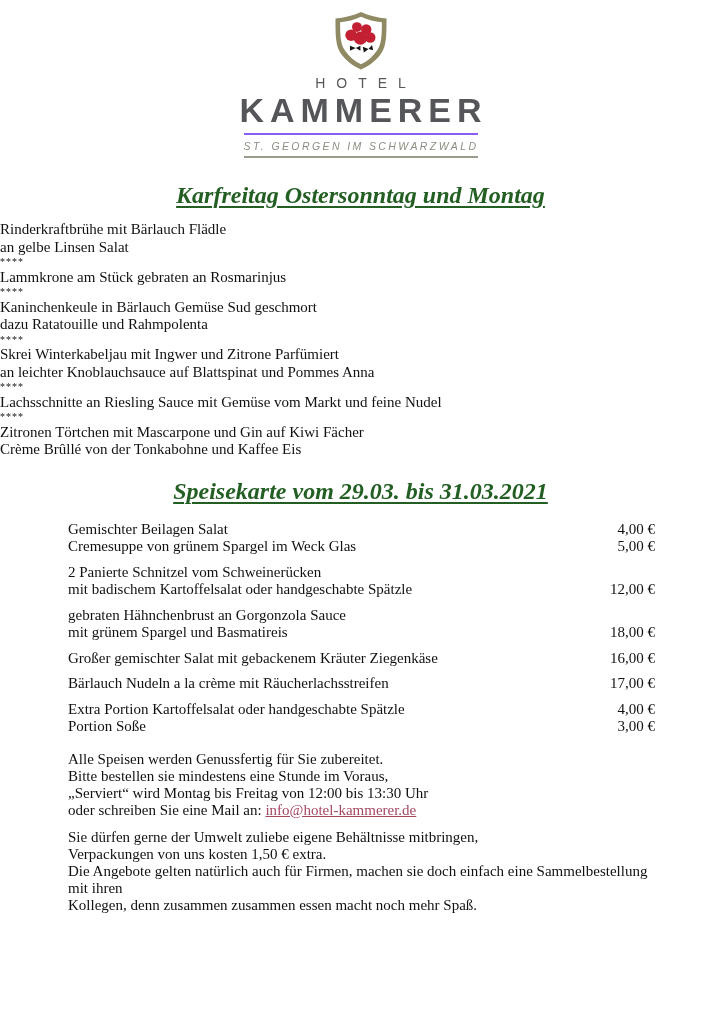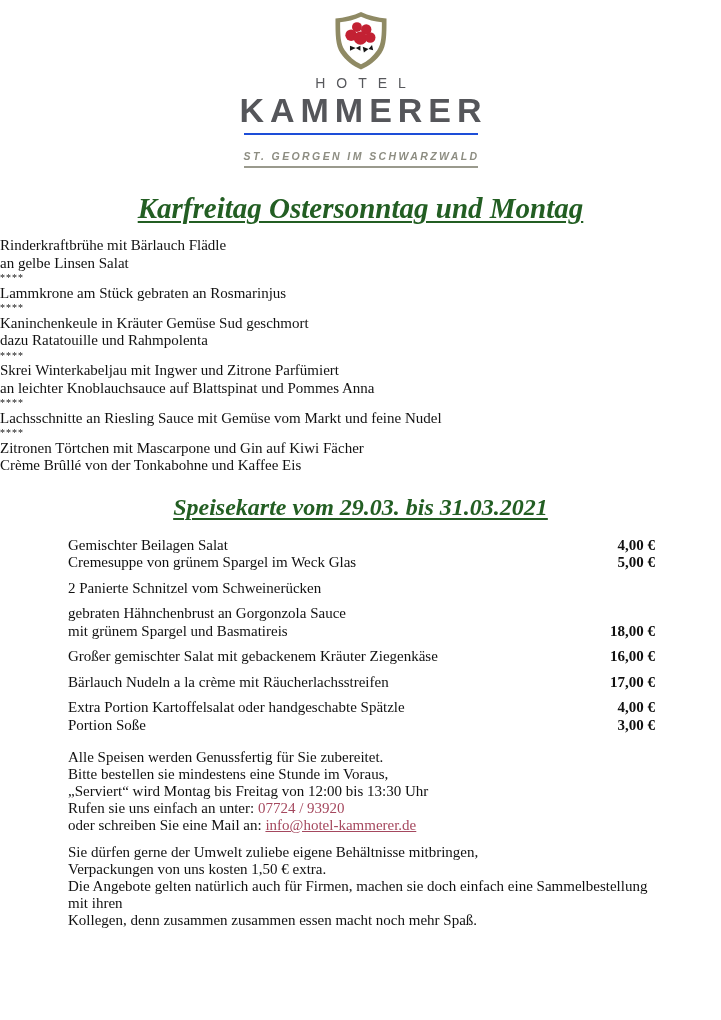--- a/index.html
+++ b/index.html
@@ -12,46 +12,45 @@
   .crest{display:block;margin:0 auto;}
   .logo-hotel{
     font-family:"Liberation Sans", sans-serif;font-size:14px;font-weight:normal;
     letter-spacing:11px;text-indent:11px;color:#57585c;margin-top:4px;
   }
   .logo-name{
     font-family:"Liberation Sans", sans-serif;font-size:34px;font-weight:bold;
     letter-spacing:6px;text-indent:6px;color:#55565a;line-height:36px;margin-top:1px;
   }
   .logo-subwrap{
-    width:234px;margin:5px auto 0;border-top:2px solid #1d4ed8;border-bottom:2px solid #9a9a8d;
-    padding:15px 0 4px;
-    font-weight:bold;
+    width:234px;margin:5px auto 0;border-top:2px solid #8b5cf6;border-bottom:2px solid #9a9a8d;
+    padding:5px 0 4px;
   }
   .logo-location{
     font-family:"Liberation Sans", sans-serif;font-style:italic;font-size:10.5px;
     letter-spacing:2.4px;color:#8d8d82;white-space:nowrap;
   }
   
   .green-heading{
     color:#235e23;text-align:center;font-style:italic;font-weight:bold;
     text-decoration:underline;text-decoration-thickness:2px;text-underline-offset:3px;
     margin:0;
   }
-  h1.green-heading{font-size:29px;margin:24px 0 12px;}
+  h1.green-heading{font-size:24px;margin:24px 0 12px;}
   h2.green-heading{font-size:24px;margin:19px 0 16px;}
   
   .menu{}
   .menu-line{font-size:15px;line-height:17.5px;}
   .menu-sep{font-size:10px;line-height:12.5px;letter-spacing:1px;}
   
   .prices{margin:0 66px 0 68px;}
   .price-row{display:flex;justify-content:space-between;font-size:15px;line-height:17.5px;}
   .price-row.spacer{margin-top:8px;}
   .price-row .dish{text-align:right;}
-  .price-row .price{text-align:center;white-space:nowrap;font-weight:bold;}
+  .price-row .price{text-align:center;white-space:nowrap;}
   
   .info{margin:15px 66px 0 68px;}
   .info-line{font-size:15px;line-height:17px;}
   .phone{color:#a5485e;}
   .email{color:#a5485e;text-decoration:underline;cursor:pointer;text-align:center;}
   .notes{margin:10px 66px 0 68px;}
   .note-line{font-size:15px;line-height:17px;}
 </style>
 </head>
 <body>
@@ -81,21 +80,21 @@
   </header>
 
   <h1 class="green-heading">Karfreitag Ostersonntag und Montag</h1>
 
   <section class="menu" id="menu-lines">
       <div class="menu-line">Rinderkraftbrühe mit Bärlauch Flädle</div>
       <div class="menu-line">an gelbe Linsen Salat</div>
       <div class="menu-sep">****</div>
       <div class="menu-line">Lammkrone am Stück gebraten an Rosmarinjus</div>
       <div class="menu-sep">****</div>
-      <div class="menu-line">Kaninchenkeule in Kräuter Gemüse Sud geschmort</div>
+      <div class="menu-line">Kaninchenkeule in Bärlauch Gemüse Sud geschmort</div>
       <div class="menu-line">dazu Ratatouille und Rahmpolenta</div>
       <div class="menu-sep">****</div>
       <div class="menu-line">Skrei Winterkabeljau mit Ingwer und Zitrone Parfümiert</div>
       <div class="menu-line">an leichter Knoblauchsauce auf Blattspinat und Pommes Anna</div>
       <div class="menu-sep">****</div>
       <div class="menu-line">Lachsschnitte an Riesling Sauce mit Gemüse vom Markt und feine Nudel</div>
       <div class="menu-sep">****</div>
       <div class="menu-line">Zitronen Törtchen mit Mascarpone und Gin auf Kiwi Fächer</div>
       <div class="menu-line">Crème Brûllé von der Tonkabohne und Kaffee Eis</div>
     </section>
@@ -107,20 +106,24 @@
         <span class="dish">Gemischter Beilagen Salat</span>
         <span class="price">4,00 €</span>
       </div>
       <div class="price-row">
         <span class="dish">Cremesuppe von grünem Spargel im Weck Glas</span>
         <span class="price">5,00 €</span>
       </div>
       <div class="price-row spacer">
         <span class="dish">2 Panierte Schnitzel vom Schweinerücken</span>
         <span class="price"></span>
+      </div>
+      <div class="price-row">
+        <span class="dish">mit badischem Kartoffelsalat oder handgeschabte Spätzle</span>
+        <span class="price">12,00 €</span>
       </div>
       <div class="price-row spacer">
         <span class="dish">gebraten Hähnchenbrust an Gorgonzola Sauce</span>
         <span class="price"></span>
       </div>
       <div class="price-row">
         <span class="dish">mit grünem Spargel und Basmatireis</span>
         <span class="price">18,00 €</span>
       </div>
       <div class="price-row spacer">
@@ -138,21 +141,20 @@
       <div class="price-row">
         <span class="dish">Portion Soße</span>
         <span class="price">3,00 €</span>
       </div>
     </section>
 
   <section class="info" id="info-lines">
       <div class="info-line"><span>Alle Speisen werden Genussfertig für Sie zubereitet.</span></div>
       <div class="info-line"><span>Bitte bestellen sie mindestens eine Stunde im Voraus,</span></div>
       <div class="info-line"><span>„Serviert“ wird Montag bis Freitag von 12:00 bis 13:30 Uhr</span></div>
-      <div class="info-line"><span>Rufen sie uns einfach an unter: </span><span class="phone">07724 / 93920</span></div>
       <div class="info-line"><span>oder schreiben Sie eine Mail an: </span><a class="email">info@hotel-kammerer.de</a></div>
     </section>
 
   <section class="notes" id="note-lines">
       <div class="note-line">Sie dürfen gerne der Umwelt zuliebe eigene Behältnisse mitbringen,</div>
       <div class="note-line">Verpackungen von uns kosten 1,50 € extra.</div>
       <div class="note-line">Die Angebote gelten natürlich auch für Firmen, machen sie doch einfach eine Sammelbestellung mit ihren</div>
       <div class="note-line">Kollegen, denn zusammen zusammen essen macht noch mehr Spaß.</div>
     </section>
 

